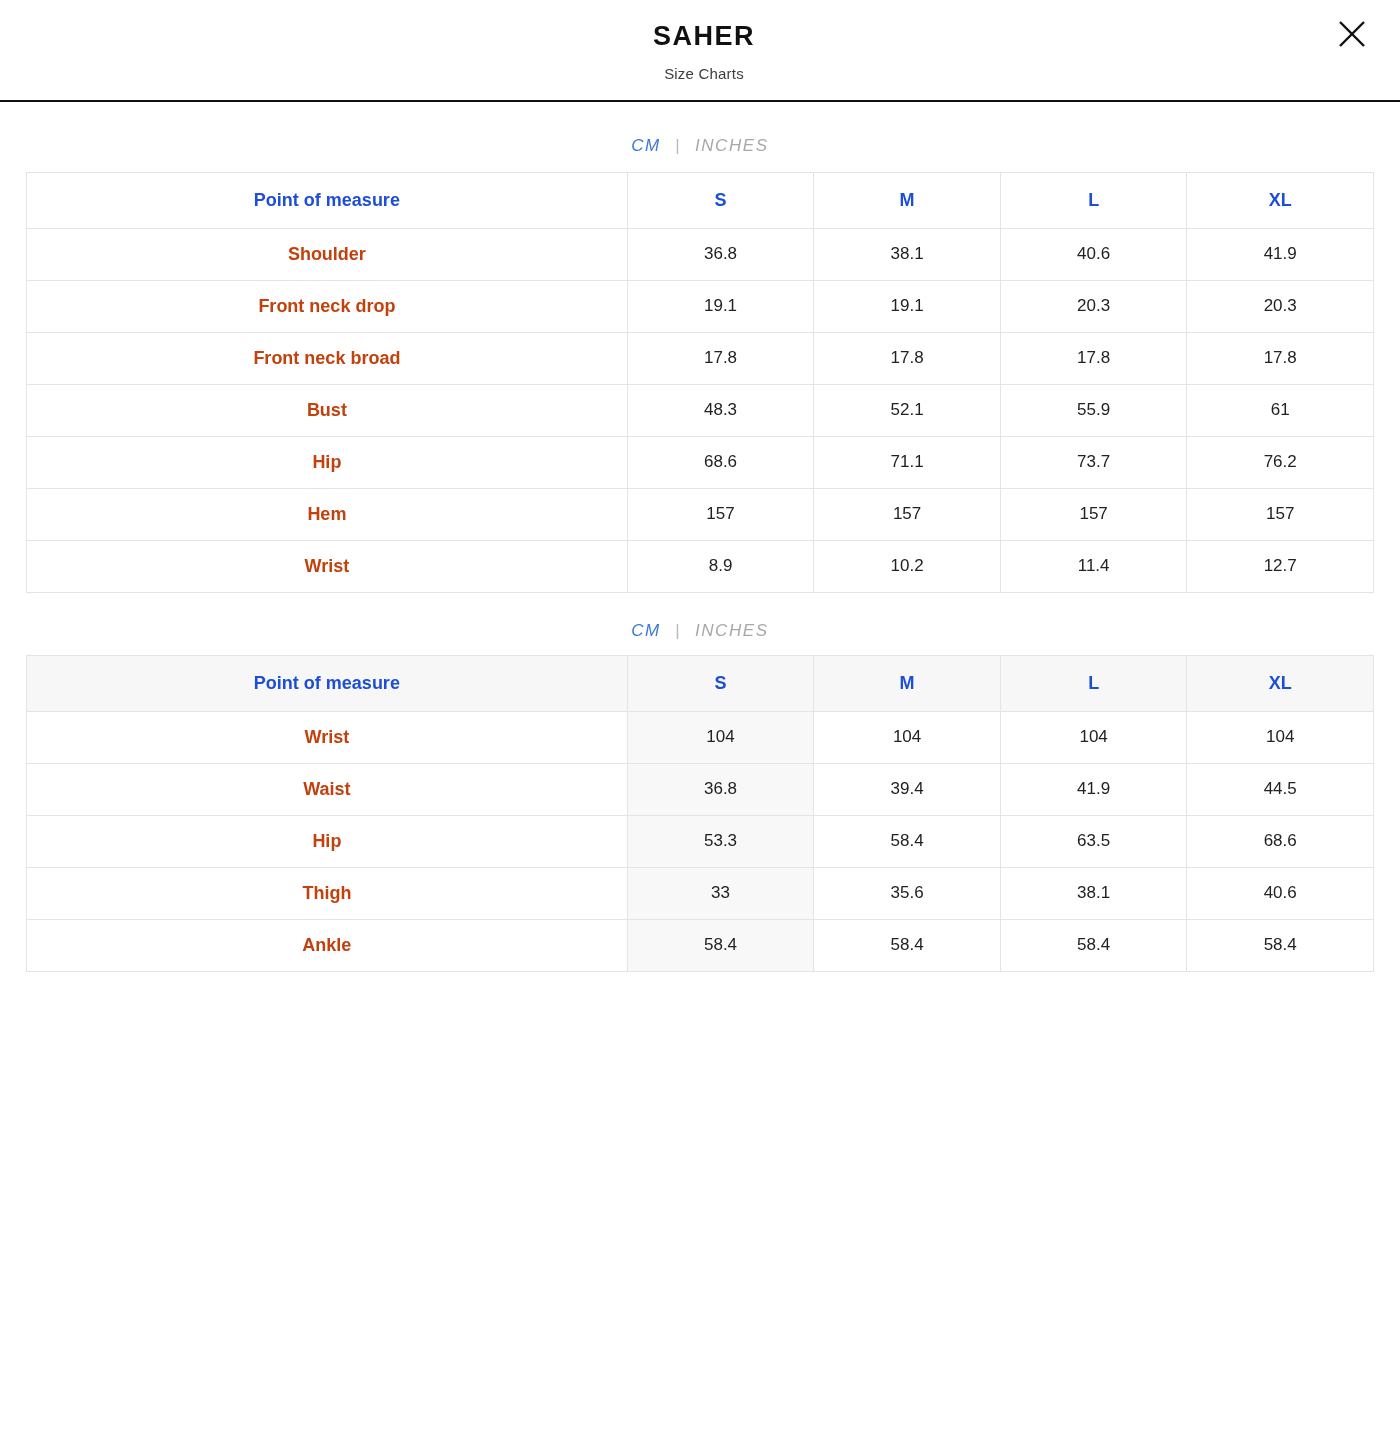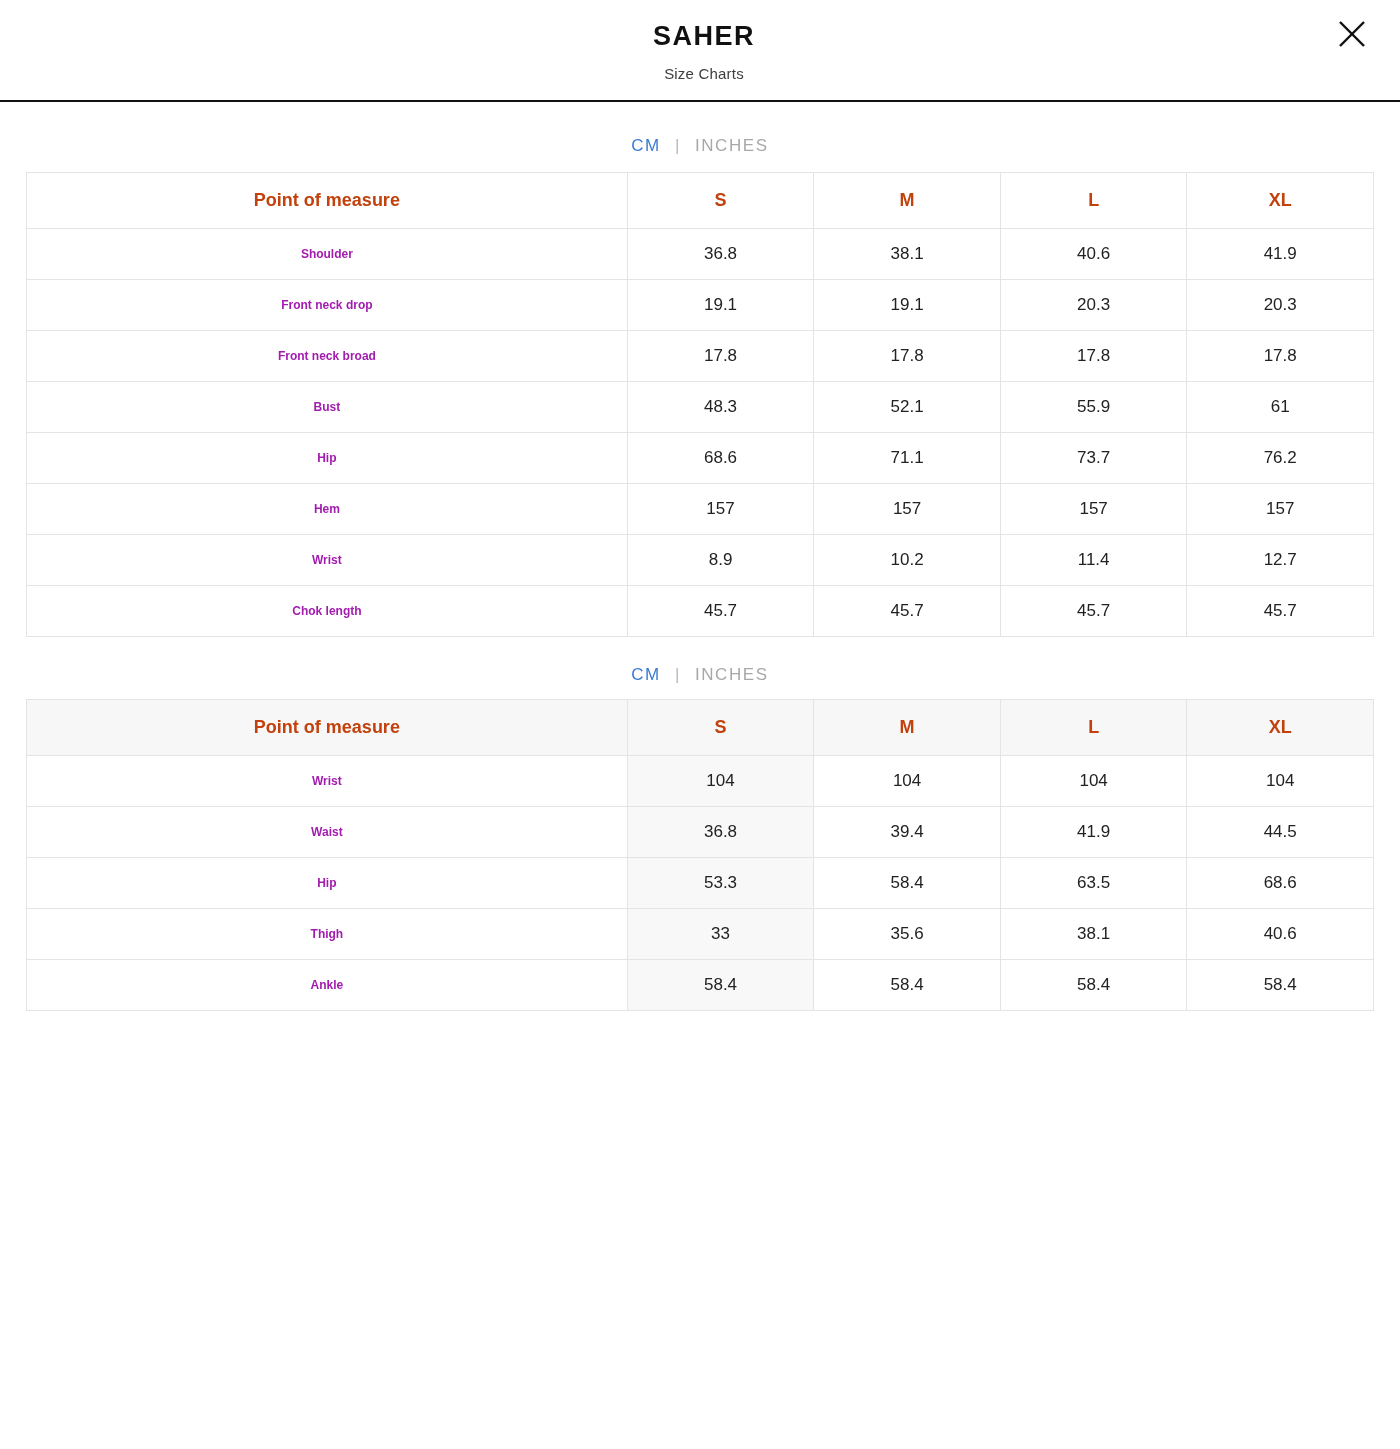--- a/index.html
+++ b/index.html
@@ -57,20 +57,21 @@
 
   
   .unit-toggle {
     display: flex;
     justify-content: center;
     align-items: flex-start;
     gap: 14px;
     padding: 34px 0 16px 0;
     font-size: 17px;
     letter-spacing: 1.6px;
+    font-style: italic;
   }
   .unit-toggle.second { padding-top: 28px; padding-bottom: 14px; }
   .unit-cm {
     color: #3a7bd5;
     cursor: pointer;
   }
   .unit-sep { color: #b9b9b9; }
   .unit-in {
     color: #a8a8a8;
     cursor: pointer;
@@ -92,32 +93,32 @@
   }
   th.pom, td.pom {
     width: 44.6%;
   }
   th.sz, td.sz {
     width: 13.85%;
   }
   thead th {
     font-size: 18px;
     font-weight: 700;
-    color: #c2410c;
+    color: #1d4ed8;
     padding: 17px 0;
   }
   tbody td {
     padding: 15px 4px;
     font-size: 17px;
     color: #222222;
   }
   tbody td.pom {
     font-weight: 700;
-    font-size: 12px;
-    color: #a21caf;
+    font-size: 18px;
+    color: #c2410c;
   }
   
   .table-two thead th {
     background: #f7f7f7;
   }
   .table-two tbody td.col-s {
     background: #f8f8f8;
   }
 </style>
 </head>
@@ -196,27 +197,20 @@
         <td class="sz">157</td>
         <td class="sz">157</td>
       </tr>
       <tr>
         <td class="pom">Wrist</td>
         <td class="sz col-s">8.9</td>
         <td class="sz">10.2</td>
         <td class="sz">11.4</td>
         <td class="sz">12.7</td>
       </tr>
-      <tr>
-        <td class="pom">Chok length</td>
-        <td class="sz col-s">45.7</td>
-        <td class="sz">45.7</td>
-        <td class="sz">45.7</td>
-        <td class="sz">45.7</td>
-      </tr>
     </tbody>
   </table>
 </div>
 
 <div class="unit-toggle second">
   <span class="unit-cm">CM</span>
   <span class="unit-sep">|</span>
   <span class="unit-in">INCHES</span>
 </div>
 

